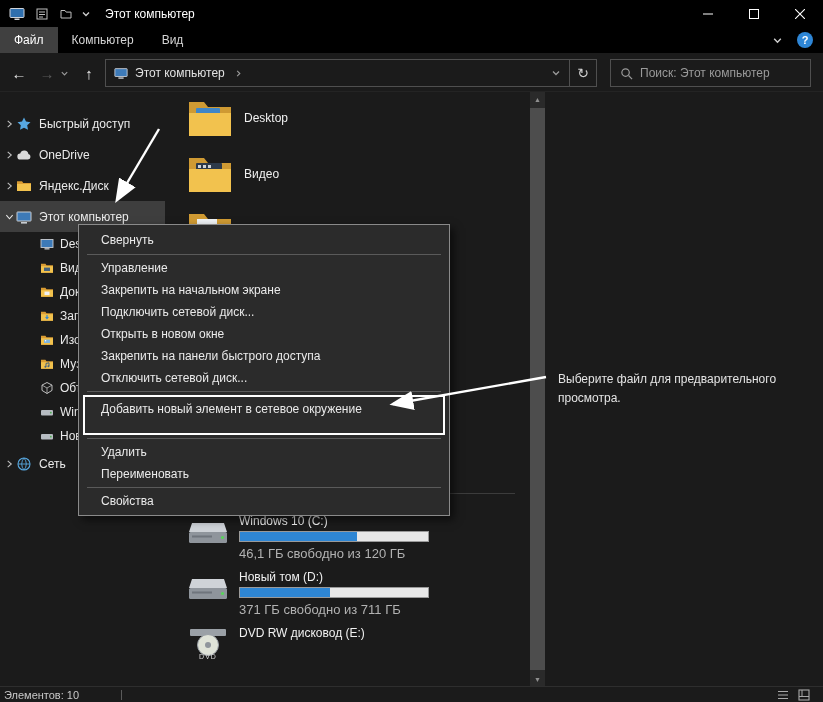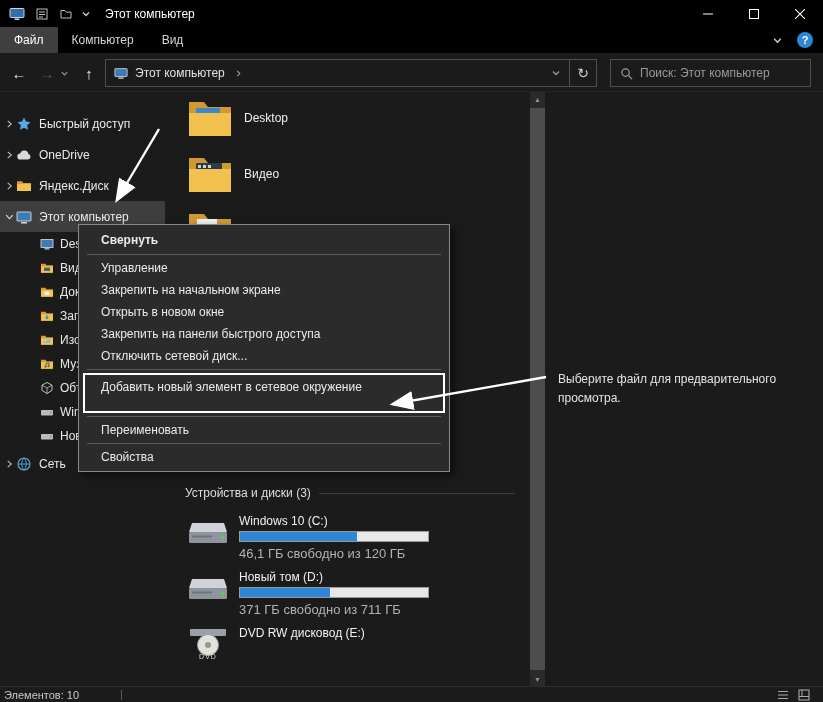--- a/index.html
+++ b/index.html
@@ -70,21 +70,21 @@
   .statusbar{position:absolute;left:0;top:686px;width:100%;height:16px;background:#1b1b1b;border-top:1px solid #2e2e2e;
              display:flex;align-items:center;font-size:11px;color:#c8c8c8}
   .status-text{margin-left:4px;white-space:nowrap}
   .status-div{width:1px;height:10px;background:#5a5a5a;margin-left:42px}
   .status-icons{margin-left:auto;display:flex;gap:9px;margin-right:13px}
 
   
   .context-menu{position:absolute;left:78px;top:224px;width:372px;background:#2b2b2b;border:1px solid #8a8a8a;
                 box-shadow:4px 4px 8px rgba(0,0,0,.55);padding:3px 0;z-index:50;font-size:12px}
   .menu-item{height:22px;line-height:22px;padding-left:22px;color:#eaeaea;white-space:nowrap;overflow:hidden}
-  .menu-item.default{height:24px;line-height:24px;font-weight:bold}
+  .menu-item.default{height:24px;line-height:24px;font-weight:normal}
   .menu-item.highlighted{margin:3px 4px;border:2px solid #fff;height:40px;line-height:24px;padding-left:16px}
   .menu-sep{height:1px;background:#5a5a5a;margin:2px 8px}
 
   
   .annotations{position:absolute;left:0;top:0;z-index:100;pointer-events:none}
 </style>
 </head>
 <body>
 
 <div class="titlebar">
@@ -462,26 +462,28 @@
         </svg>
     </span>
   </span>
 </div>
 
 <div class="context-menu">
   <div class="menu-item default">Свернуть</div>
   <div class="menu-sep"></div>
   <div class="menu-item">Управление</div>
   <div class="menu-item">Закрепить на начальном экране</div>
+  <div class="menu-item">Подключить сетевой диск...</div>
   <div class="menu-item">Открыть в новом окне</div>
   <div class="menu-item">Закрепить на панели быстрого доступа</div>
   <div class="menu-item">Отключить сетевой диск...</div>
   <div class="menu-sep"></div>
   <div class="menu-item highlighted">Добавить новый элемент в сетевое окружение</div>
   <div class="menu-sep"></div>
+  <div class="menu-item">Удалить</div>
   <div class="menu-item">Переименовать</div>
   <div class="menu-sep"></div>
   <div class="menu-item">Свойства</div>
 </div>
 
 <svg class="annotations" width="823" height="702">
   <defs>
     <marker id="arrowhead" markerWidth="10" markerHeight="8" refX="8.5" refY="4" orient="auto">
       <path d="M0 0 L10 4 L0 8 z" fill="#ffffff"></path>
     </marker>

